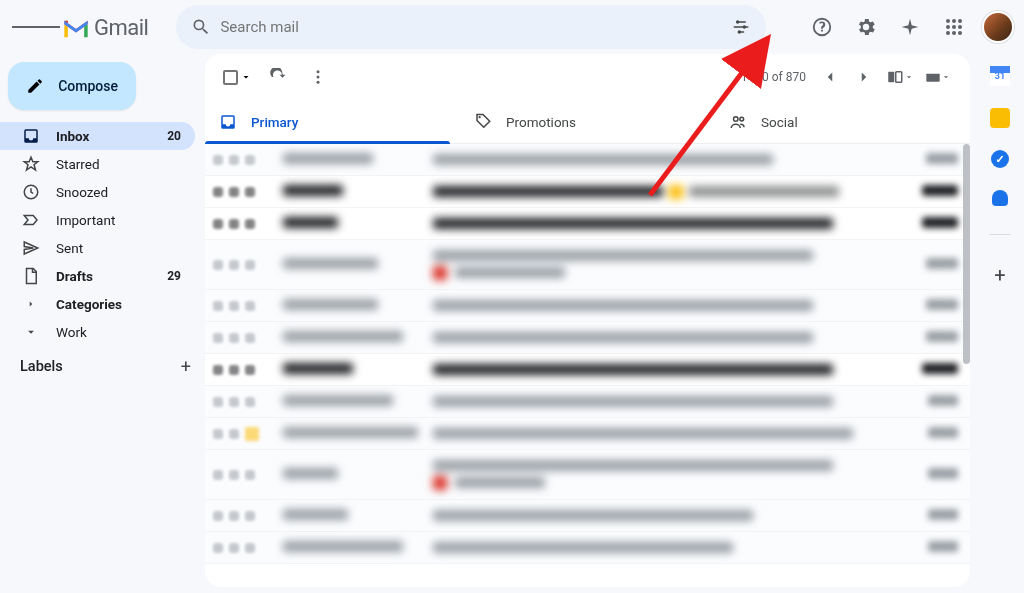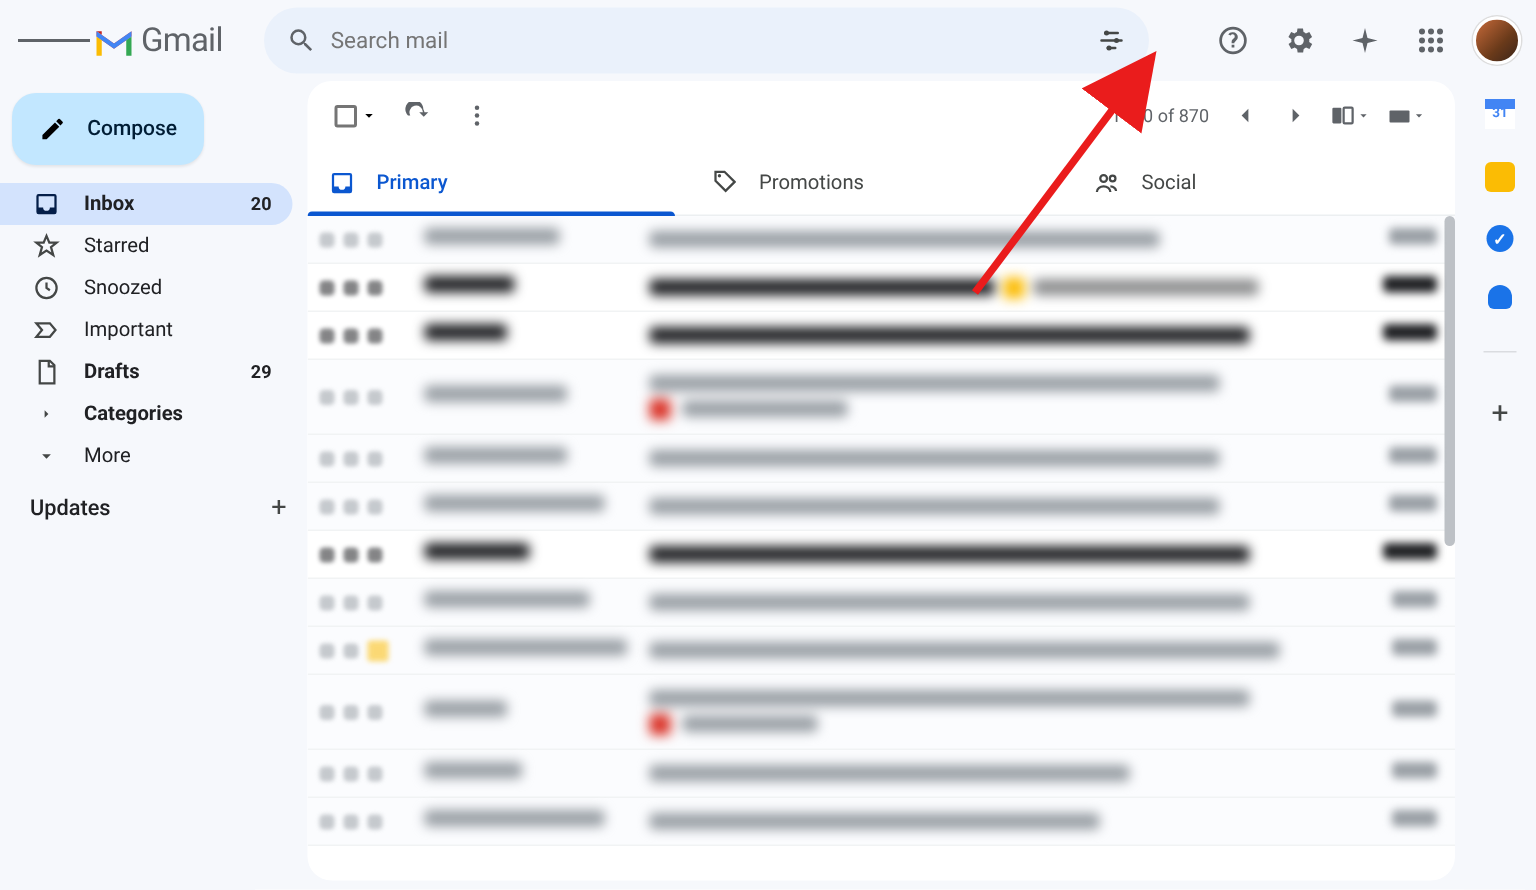--- a/index.html
+++ b/index.html
@@ -192,20 +192,28 @@
           <span>Snoozed</span>
         </div>
         <div class="nav-item">
           <span class="nav-icon">
             <svg width="18" height="18" viewBox="0 0 24 24">
               <path fill="none" stroke="currentColor" stroke-width="2" d="M3 6h12l5 6-5 6H3l5-6z"></path>
             </svg>
           </span>
           <span>Important</span>
         </div>
+        <div class="nav-item">
+          <span class="nav-icon">
+            <svg width="18" height="18" viewBox="0 0 24 24">
+              <path fill="none" stroke="currentColor" stroke-width="2" d="M3 20l18-8L3 4v6l12 2-12 2z"></path>
+            </svg>
+          </span>
+          <span>Sent</span>
+        </div>
         <div class="nav-item bold">
           <span class="nav-icon">
             <svg width="18" height="18" viewBox="0 0 24 24">
               <path fill="none" stroke="currentColor" stroke-width="2" d="M6 2h9l4 4v16H6z"></path>
               <path d="M14 2v5h5" fill="none" stroke="currentColor" stroke-width="2"></path>
             </svg>
           </span>
           <span>Drafts</span>
           <span class="count">29</span>
         </div>
@@ -216,25 +224,25 @@
             </svg>
           </span>
           <span>Categories</span>
         </div>
         <div class="nav-item">
           <span class="nav-icon">
             <svg width="14" height="14" viewBox="0 0 24 24">
               <path d="M7 10l5 5 5-5z"></path>
             </svg>
           </span>
-          <span>More</span>
+          <span>Work</span>
         </div>
       </div>
     <div class="labels-header">
-      <span>Updates</span>
+      <span>Labels</span>
       <span class="plus">+</span>
     </div>
   </div>
 
   <div class="content">
     <div class="mail-pane">
       <div class="toolbar">
         <div class="toolbar-left">
           <div class="chk-wrap">
             <div class="chk"></div>

